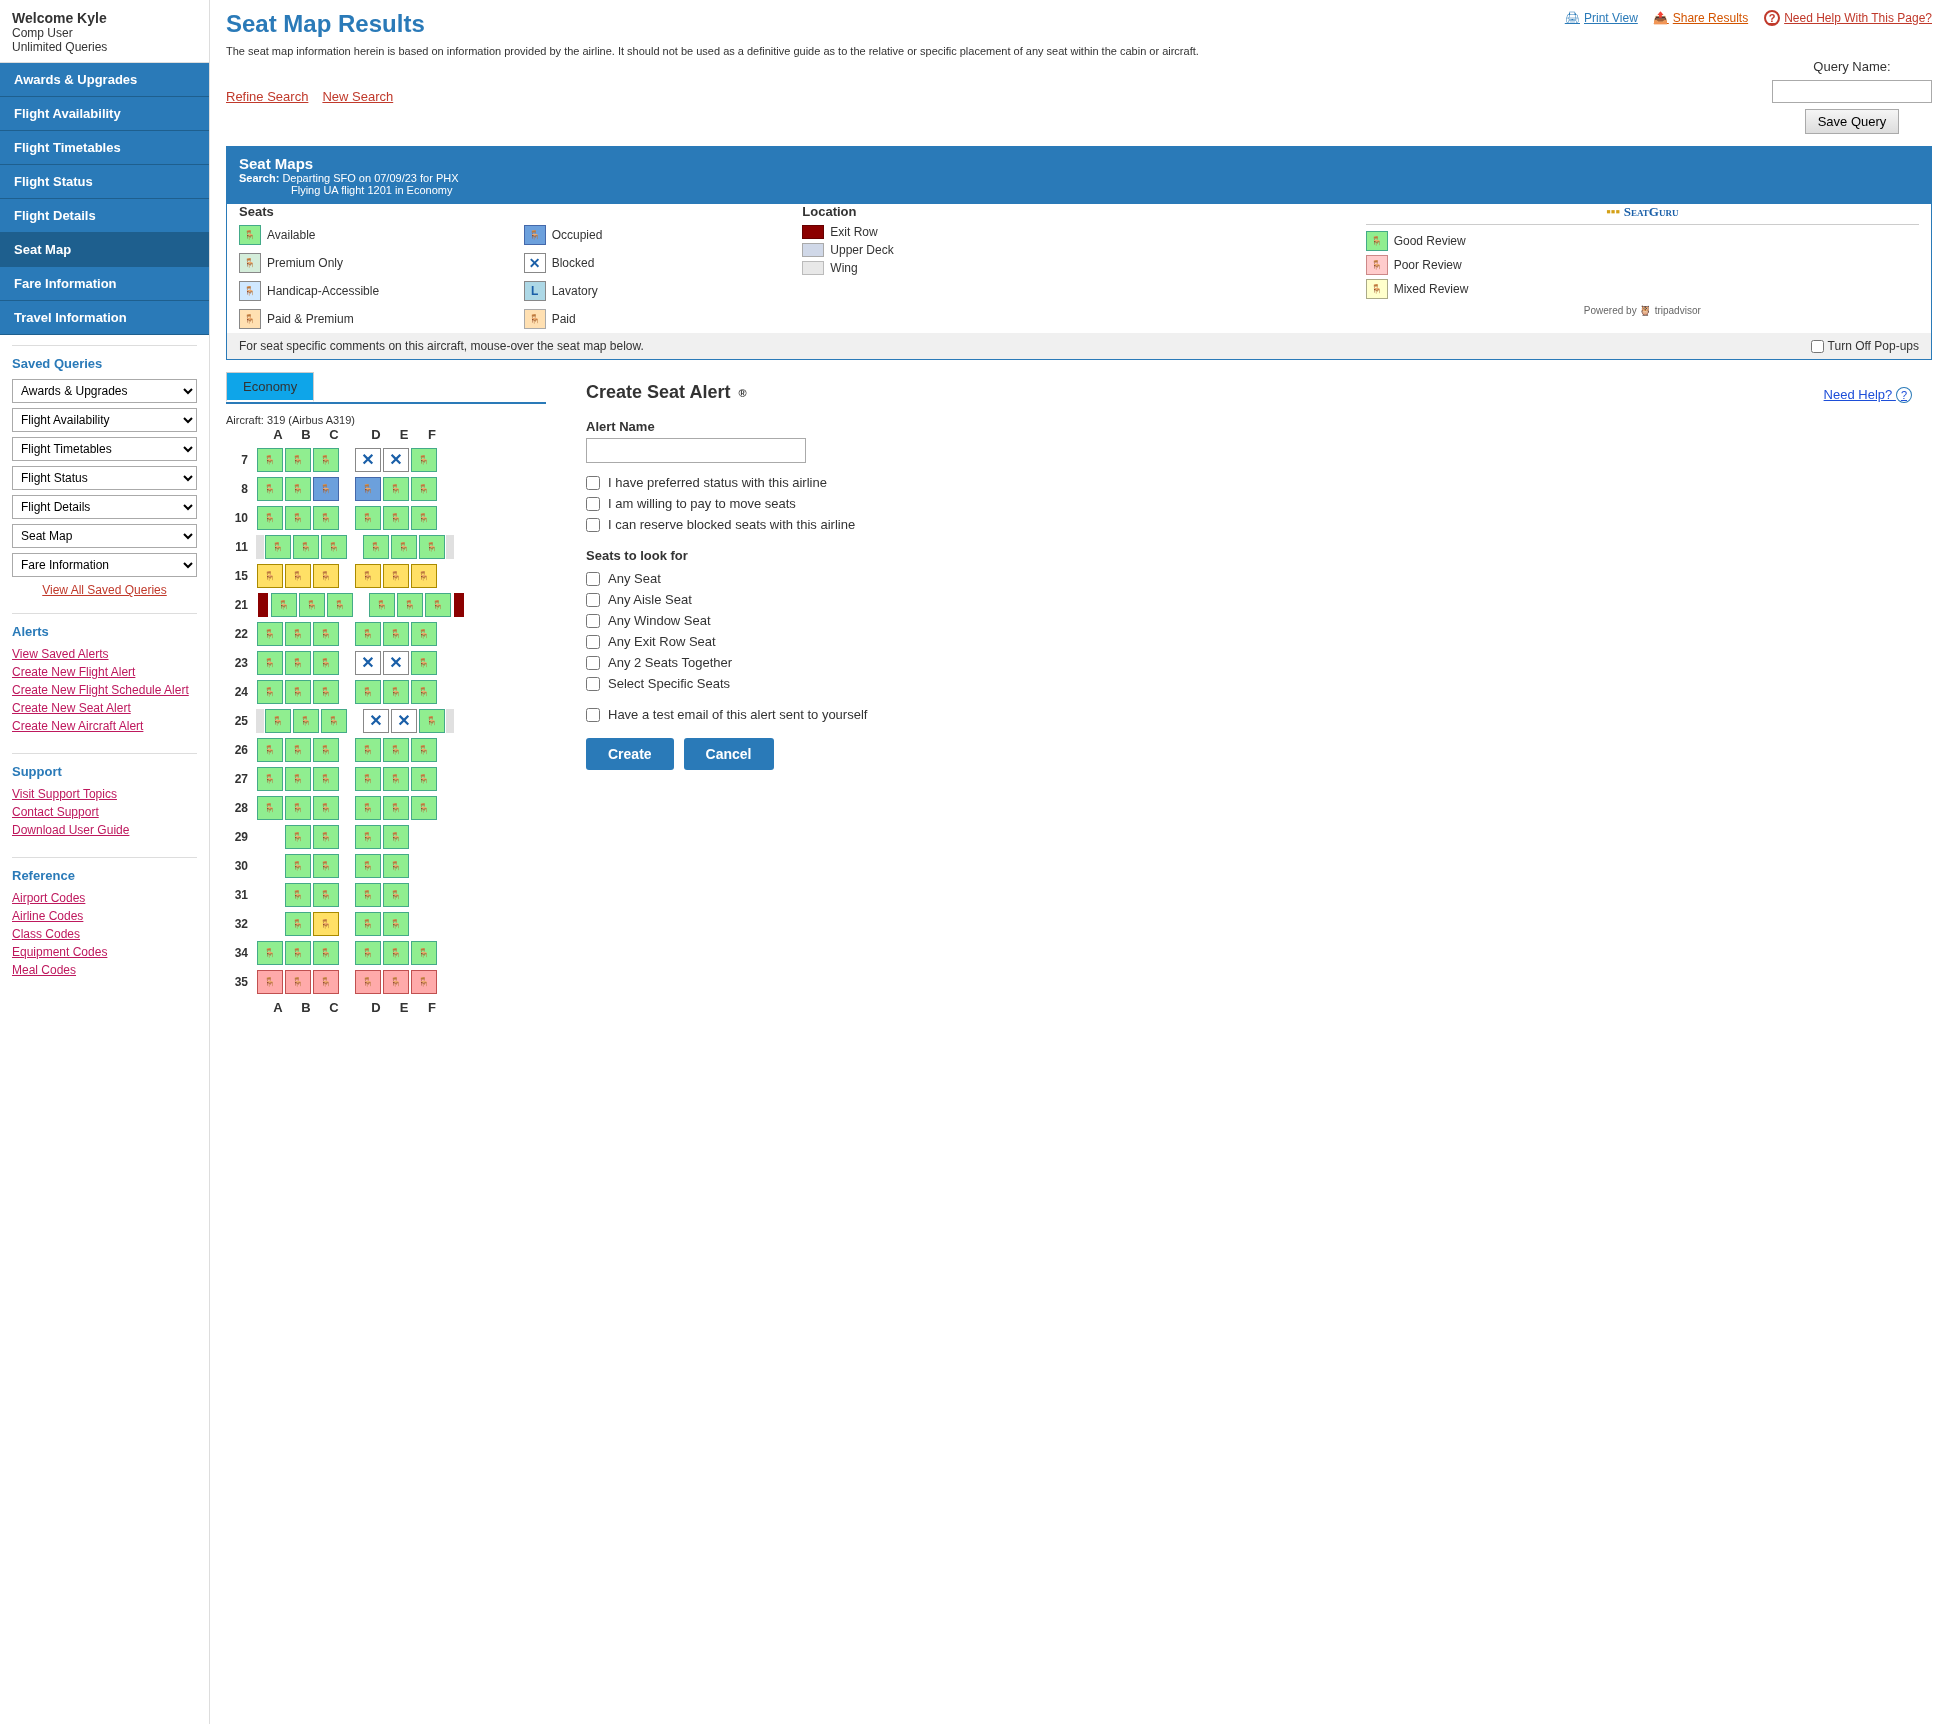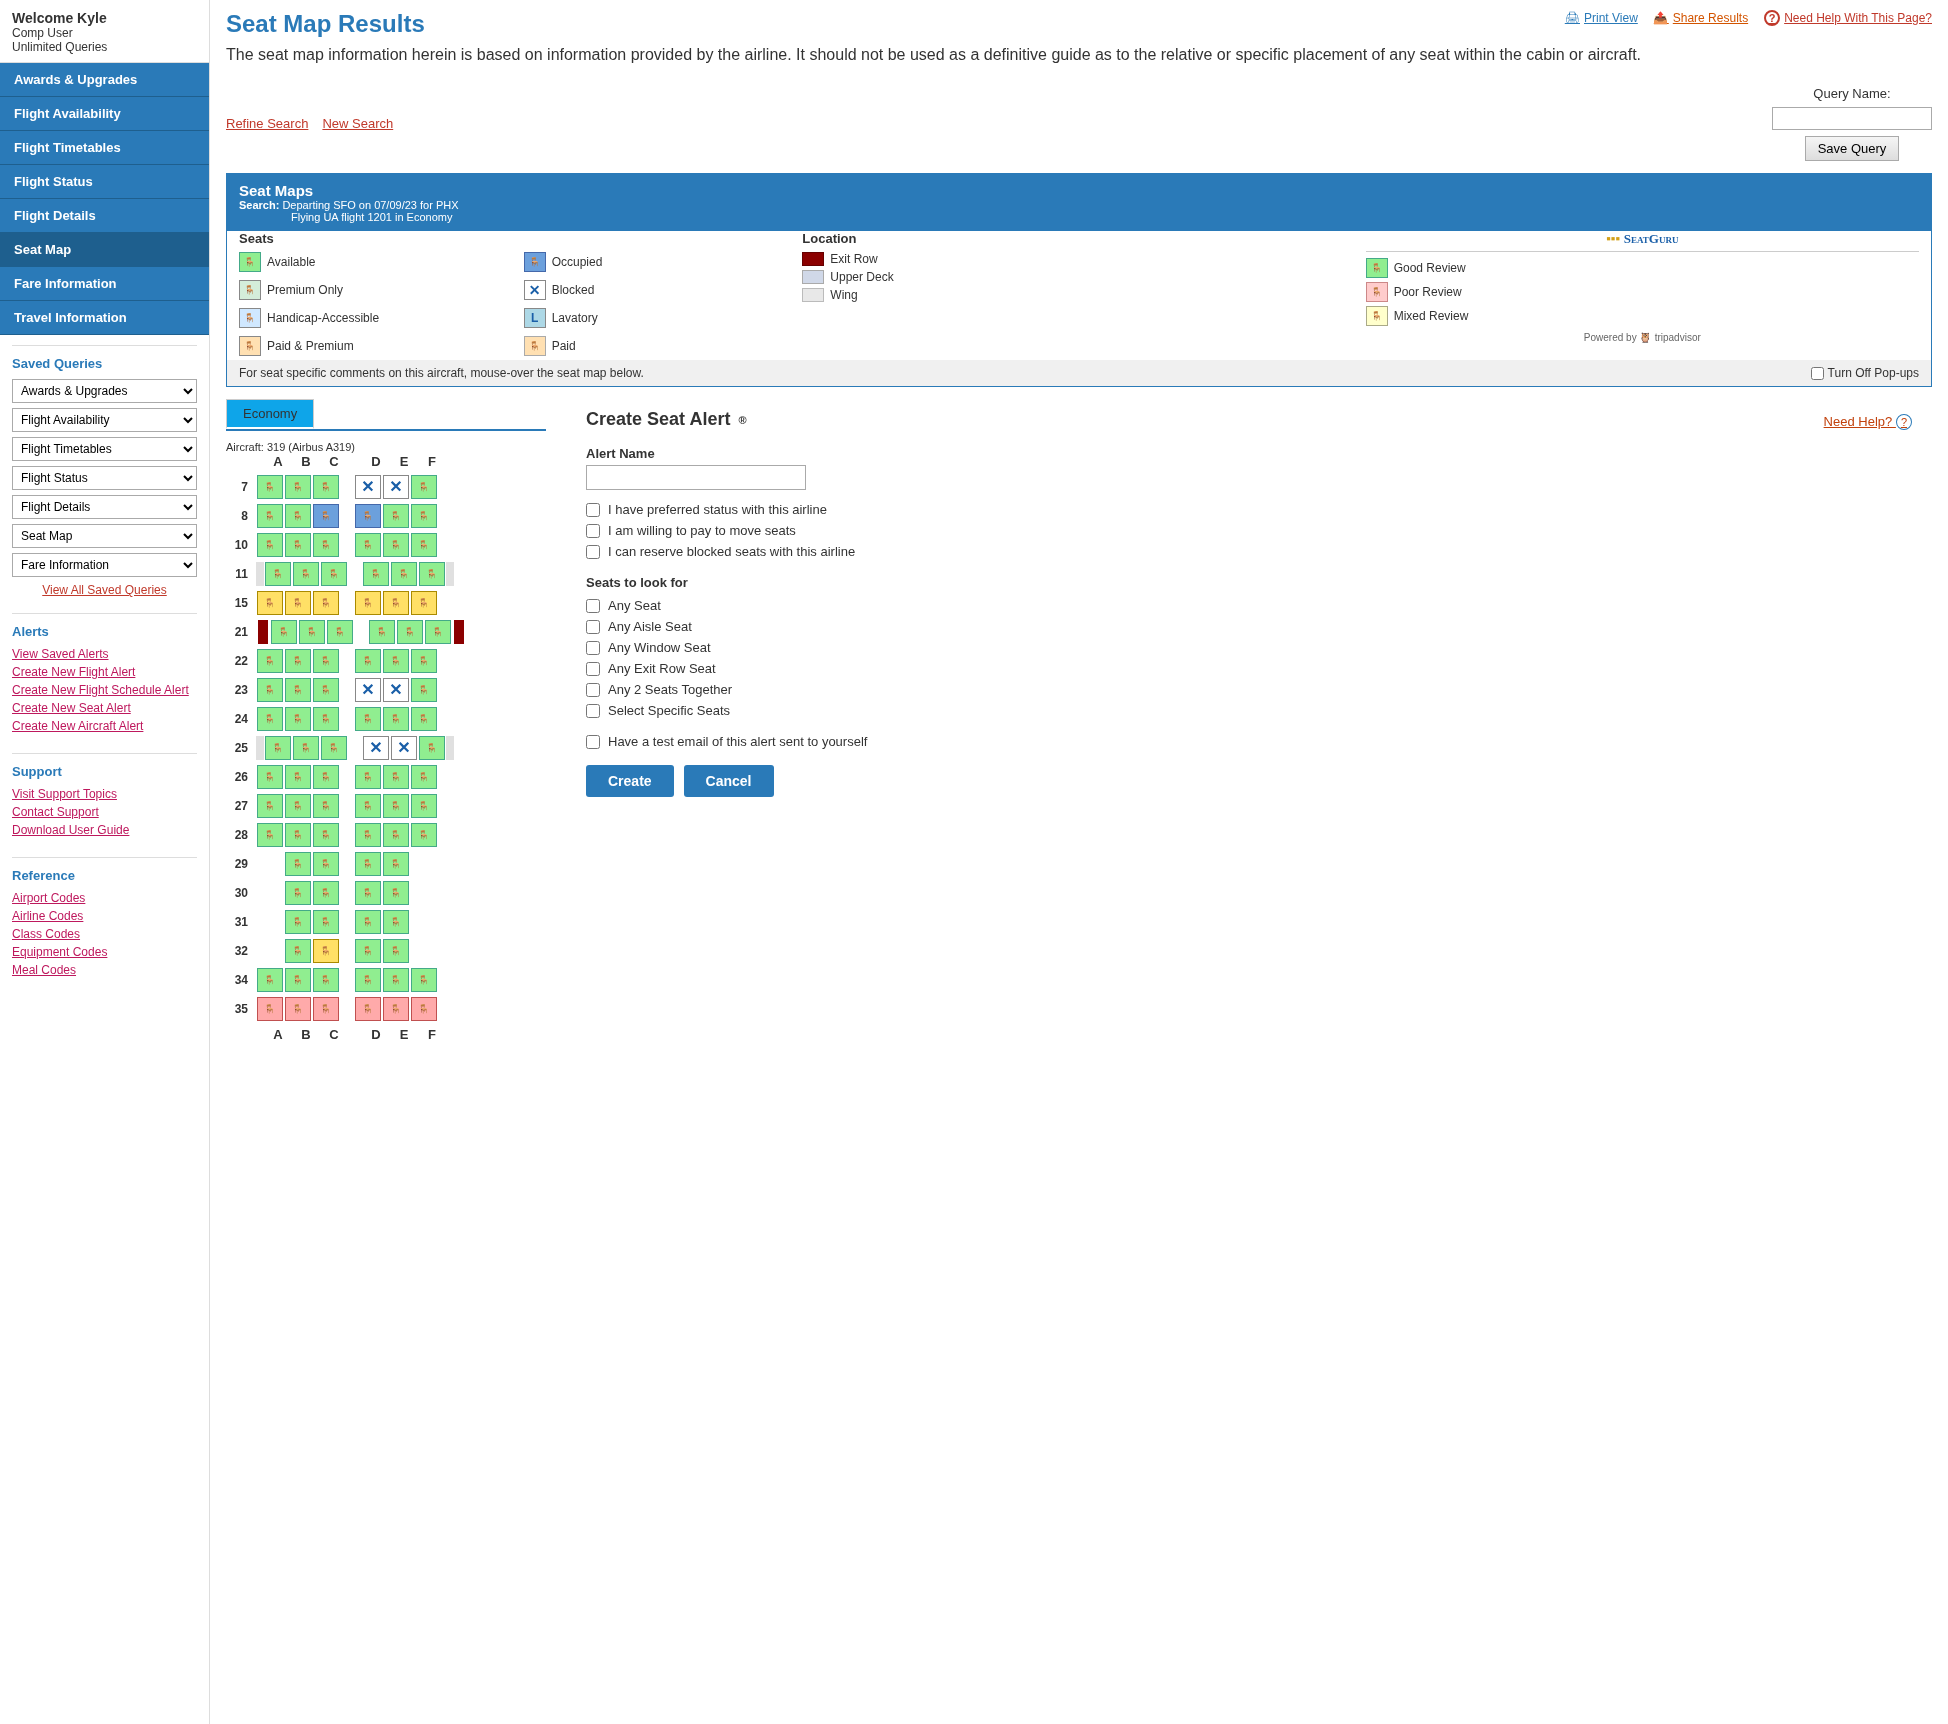--- a/index.html
+++ b/index.html
@@ -40,21 +40,21 @@
     .main { flex: 1; padding: 10px 16px; overflow: auto; }
     
     .main-header { display: flex; align-items: flex-start; justify-content: space-between; margin-bottom: 6px; }
     .page-title { color: #2a7ab8; font-size: 24px; font-weight: bold; }
     
     .header-actions { display: flex; align-items: center; gap: 16px; font-size: 12px; }
     .header-action-link { color: #2a7ab8; text-decoration: underline; cursor: pointer; display: flex; align-items: center; gap: 4px; }
     .header-action-link.orange { color: #d35400; }
     .header-action-link.red { color: #c0392b; }
     
-    .disclaimer { font-size: 16px; color: #333; margin-bottom: 20px; line-height: 1.4; }
+    .disclaimer { font-size: 11px; color: #333; margin-bottom: 0; line-height: 1.4; }
     
     .search-bar { display: flex; align-items: center; justify-content: space-between; margin-bottom: 12px; }
     .search-links { display: flex; gap: 14px; }
     .search-link { color: #c0392b; font-size: 13px; text-decoration: underline; cursor: pointer; }
     .query-name-area { display: flex; align-items: center; gap: 6px; font-size: 13px; flex-direction: column; }
     .query-name-input { border: 1px solid #aaa; padding: 3px 6px; width: 160px; font-size: 13px; }
     .save-query-btn {
       background: linear-gradient(to bottom, #f5f5f5, #ddd);
       border: 1px solid #aaa; padding: 4px 12px; font-size: 13px; cursor: pointer;
     }
@@ -99,21 +99,21 @@
     .s-avail { background: #90ee90; border: 1px solid #4a8; }
     .s-occup { background: #6ca0dc; border: 1px solid #4468aa; }
     .s-block { background: #fff; border: 1px solid #888; color: #1a5fa8; font-size: 16px; font-weight: bold; line-height: 1; }
     .s-yellow { background: #ffe066; border: 1px solid #aa8a00; }
     .s-red { background: #ffaaaa; border: 1px solid #c05050; }
     
     
     .alert-form { flex: 1; padding: 10px 20px; }
     .alert-form-title { font-size: 18px; font-weight: bold; margin-bottom: 4px; display: flex; align-items: center; gap: 8px; }
     .alert-form-title .reg { font-size: 11px; vertical-align: super; }
-    .need-help { color: #c2410c; font-size: 13px; text-decoration: underline; cursor: pointer; }
+    .need-help { color: #1d4ed8; font-size: 13px; text-decoration: underline; cursor: pointer; }
     
     .form-row { margin-bottom: 12px; }
     .form-label { font-weight: bold; font-size: 13px; margin-bottom: 4px; }
     .alert-name-input { border: 1px solid #aaa; padding: 4px 8px; width: 220px; font-size: 13px; }
     
     .options-section, .seats-section { margin-bottom: 16px; }
     .section-title { font-weight: bold; font-size: 13px; margin-bottom: 8px; }
     
     .checkbox-row { display: flex; align-items: center; gap: 8px; font-size: 13px; margin-bottom: 6px; }
     .checkbox-row input[type="checkbox"] { width: 14px; height: 14px; }

